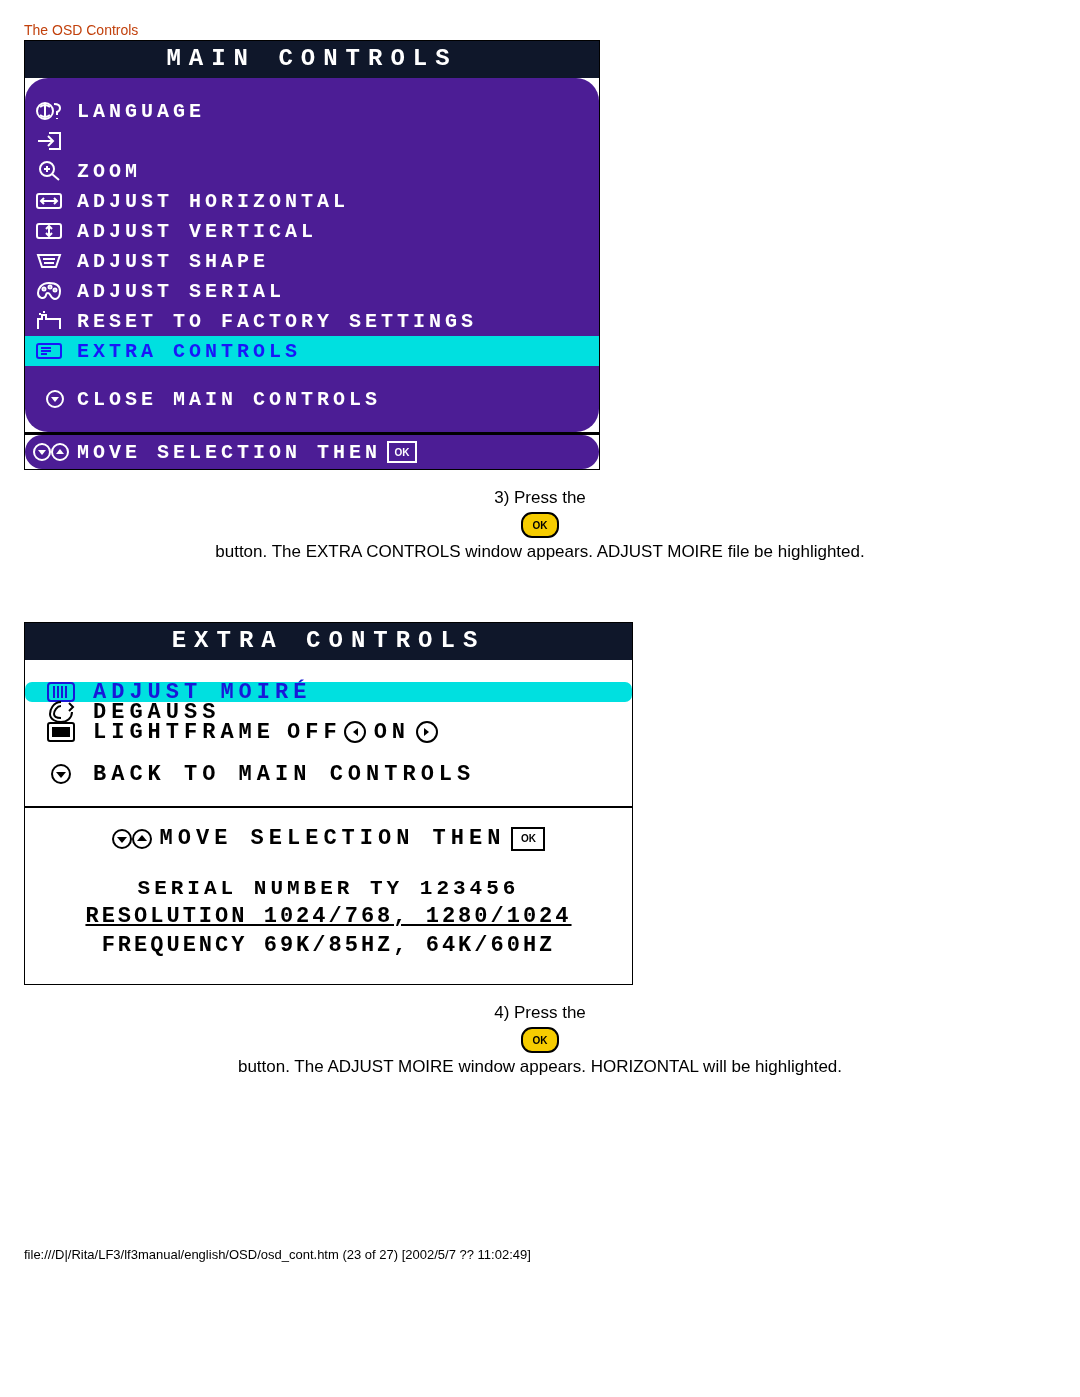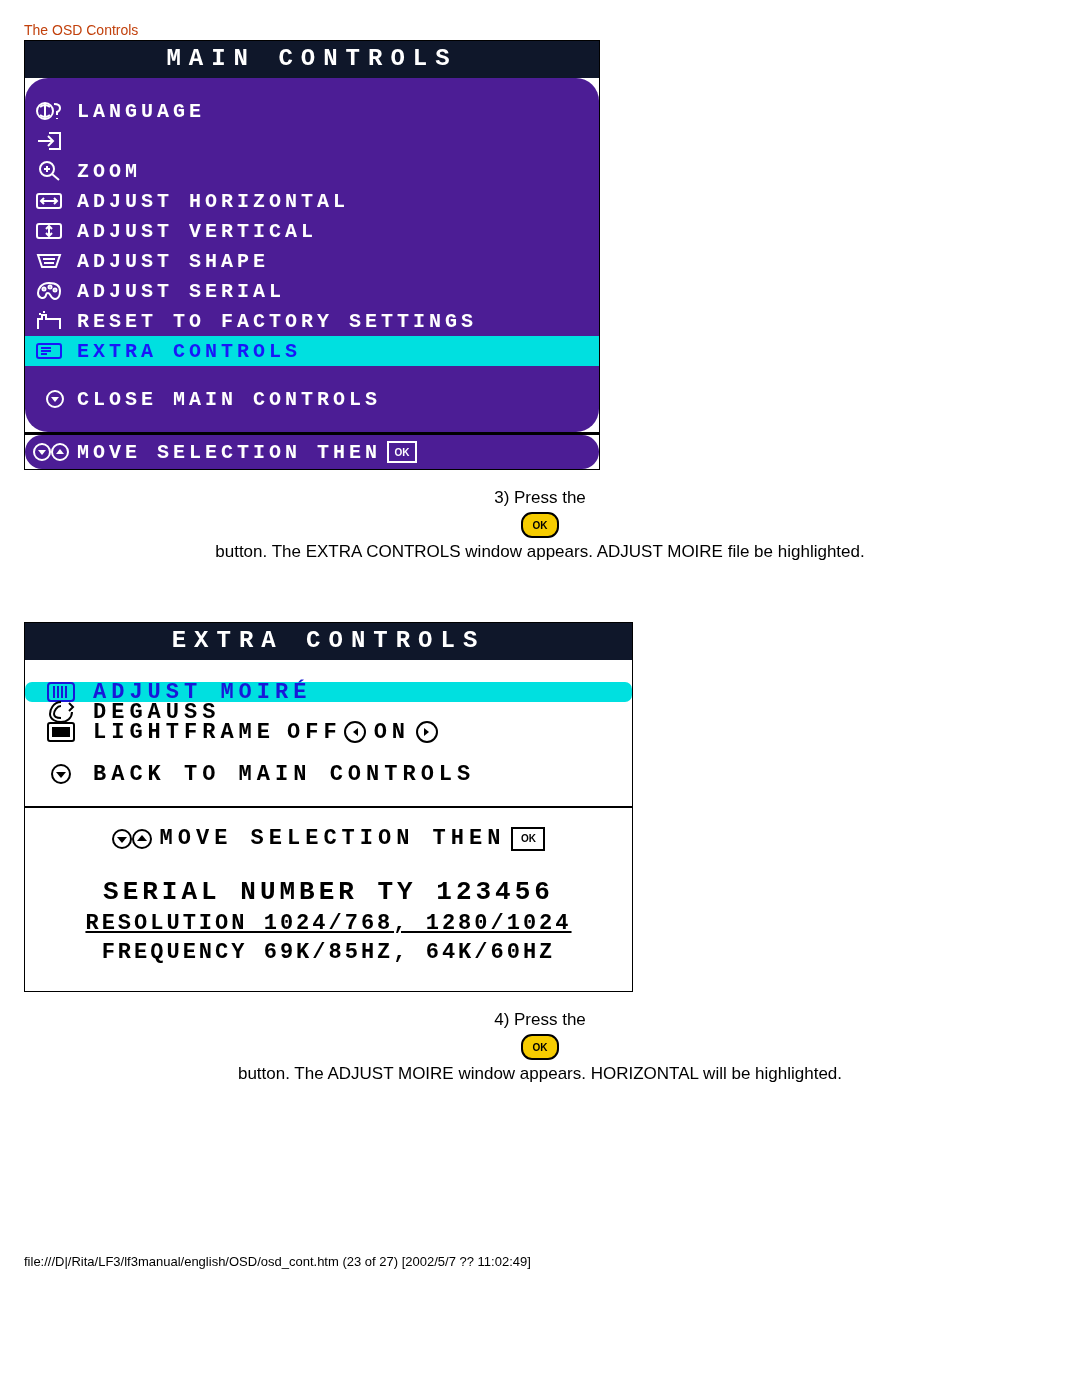--- a/index.html
+++ b/index.html
@@ -96,21 +96,21 @@
     text-align: center;
   }
   .osd-extra .info-move {
     display: flex;
     align-items: center;
     justify-content: center;
     font-size: 22px;
     letter-spacing: 5px;
     margin-bottom: 26px;
   }
-  .osd-extra .serial { font-size: 26px; letter-spacing: 4px; margin: 4px 0; }
+  .osd-extra .serial { font-size: 21px; letter-spacing: 4px; margin: 4px 0; }
   .osd-extra .res    { font-size: 22px; letter-spacing: 3px; margin: 4px 0; text-decoration: underline; }
   .osd-extra .freq   { font-size: 22px; letter-spacing: 3px; margin: 4px 0; }
   
   .step {
     font-size: 17px;
     color: #000;
     margin: 8px 0 60px;
     display: flex;
     align-items: center;
     flex-wrap: wrap;

